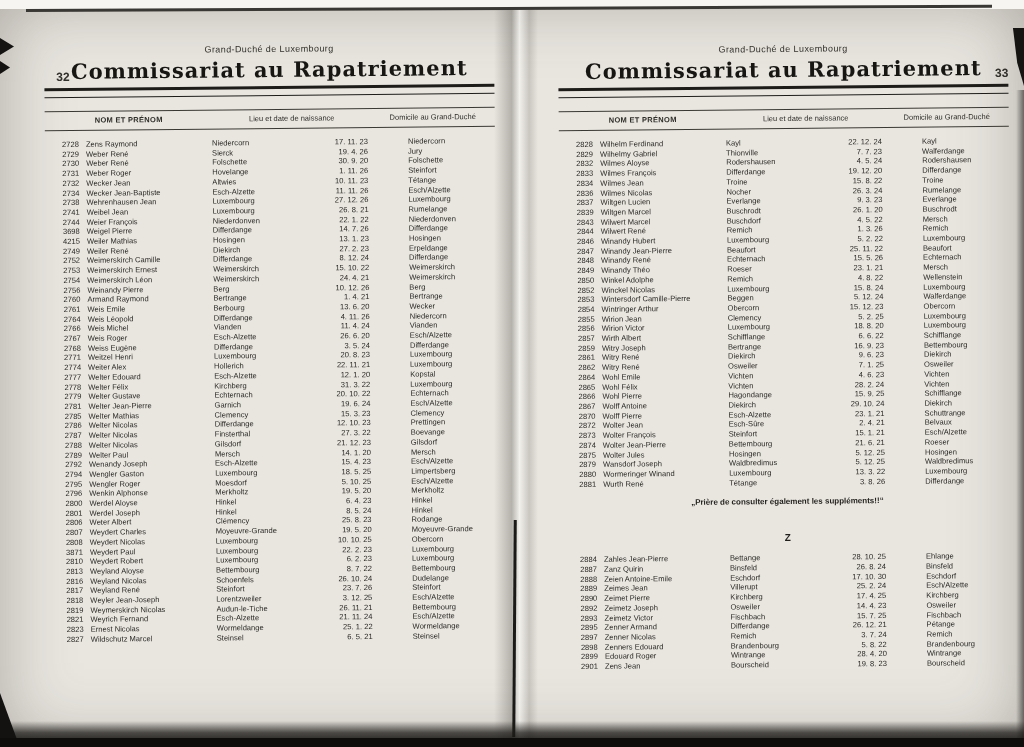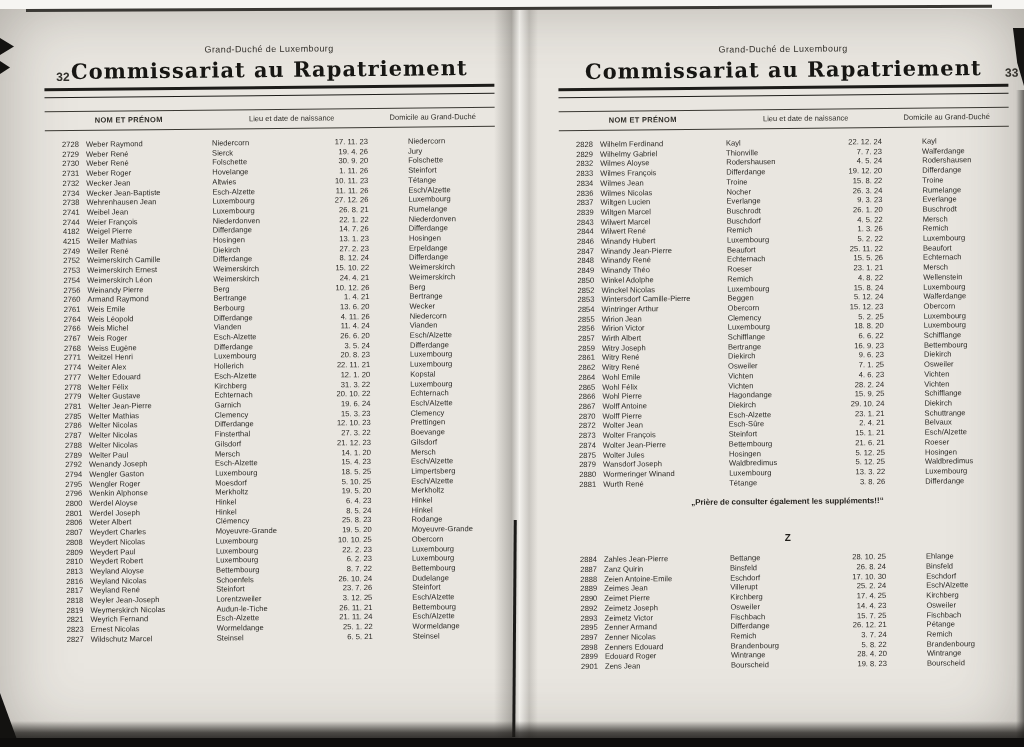--- a/index.html
+++ b/index.html
@@ -41,21 +41,21 @@
             clip-path: polygon(0 0, 70% 100%, 0 100%); z-index: 7; }
   .edge-right { position: absolute; right: 0; top: 90px; bottom: 0; width: 8px; z-index: 6;
             background: linear-gradient(to right, rgba(20,19,17,0) 0%, rgba(20,19,17,0.55) 100%); }
   
   .page { position: absolute; top: 18px; height: 710px; width: 470px; color: #28261f; }
   .page-left  { left: 34px; }
   .page-right { left: 548px; }
   .page-inner { transform: rotate(-0.55deg); transform-origin: 50% 0; }
   .pagenum { position: absolute; top: 24px; font-size: 12px; font-weight: bold; color: #33312c; }
   .page-left  .pagenum { left: 22px; }
-  .page-right .pagenum { right: 0; }
+  .page-right .pagenum { right: 10px; }
   .content { position: relative; margin: 26px auto 0 auto; width: 450px; }
   .kicker { text-align: center; font-size: 9px; letter-spacing: 0.4px; color: #33312c; }
   .title { text-align: center; font-family: "DejaVu Serif", "Liberation Serif", serif; font-weight: bold;
            font-size: 21px; letter-spacing: 1px; color: #171613; margin-top: 3px; white-space: nowrap; }
   .title-rule { margin-top: 4px; height: 6px; border-top: 3px solid #1d1c19; border-bottom: 1px solid #1d1c19; }
   .colhead { display: flex; margin-top: 13px; padding: 4px 0 5px 0;
              border-top: 1px solid #3a3832; border-bottom: 1px solid #3a3832;
              font-size: 7.5px; color: #2e2c27; }
   .colhead .ch-name { width: 168px; text-align: center; font-weight: bold; letter-spacing: 0.3px; }
   .colhead .ch-birth { width: 158px; text-align: center; }
@@ -94,21 +94,21 @@
         <div class="title">Commissariat au Rapatriement</div>
         <div class="title-rule"></div>
         <div class="colhead">
           <span class="ch-name">NOM ET PRÉNOM</span>
           <span class="ch-birth">Lieu et date de naissance</span>
           <span class="ch-dom">Domicile au Grand-Duché</span>
         </div>
         <div class="rows">
             <div class="row">
               <span class="cell num">2728</span>
-              <span class="cell name">Weber Raymond</span>
+              <span class="cell name">Zens Raymond</span>
               <span class="cell birth">Niedercorn</span>
               <span class="cell date">17. 11. 23</span>
               <span class="cell dom">Niedercorn</span>
             </div>
             <div class="row">
               <span class="cell num">2729</span>
               <span class="cell name">Weber René</span>
               <span class="cell birth">Sierck</span>
               <span class="cell date">19. 4. 26</span>
               <span class="cell dom">Jury</span>
@@ -156,21 +156,21 @@
               <span class="cell dom">Rumelange</span>
             </div>
             <div class="row">
               <span class="cell num">2744</span>
               <span class="cell name">Weier François</span>
               <span class="cell birth">Niederdonven</span>
               <span class="cell date">22. 1. 22</span>
               <span class="cell dom">Niederdonven</span>
             </div>
             <div class="row">
-              <span class="cell num">4182</span>
+              <span class="cell num">3698</span>
               <span class="cell name">Weigel Pierre</span>
               <span class="cell birth">Differdange</span>
               <span class="cell date">14. 7. 26</span>
               <span class="cell dom">Differdange</span>
             </div>
             <div class="row">
               <span class="cell num">4215</span>
               <span class="cell name">Weiler Mathias</span>
               <span class="cell birth">Hosingen</span>
               <span class="cell date">13. 1. 23</span>
@@ -387,21 +387,21 @@
               <span class="cell dom">Moyeuvre-Grande</span>
             </div>
             <div class="row">
               <span class="cell num">2808</span>
               <span class="cell name">Weydert Nicolas</span>
               <span class="cell birth">Luxembourg</span>
               <span class="cell date">10. 10. 25</span>
               <span class="cell dom">Obercorn</span>
             </div>
             <div class="row">
-              <span class="cell num">2809</span>
+              <span class="cell num">3871</span>
               <span class="cell name">Weydert Paul</span>
               <span class="cell birth">Luxembourg</span>
               <span class="cell date">22. 2. 23</span>
               <span class="cell dom">Luxembourg</span>
             </div>
             <div class="row">
               <span class="cell num">2810</span>
               <span class="cell name">Weydert Robert</span>
               <span class="cell birth">Luxembourg</span>
               <span class="cell date">6. 2. 23</span>

